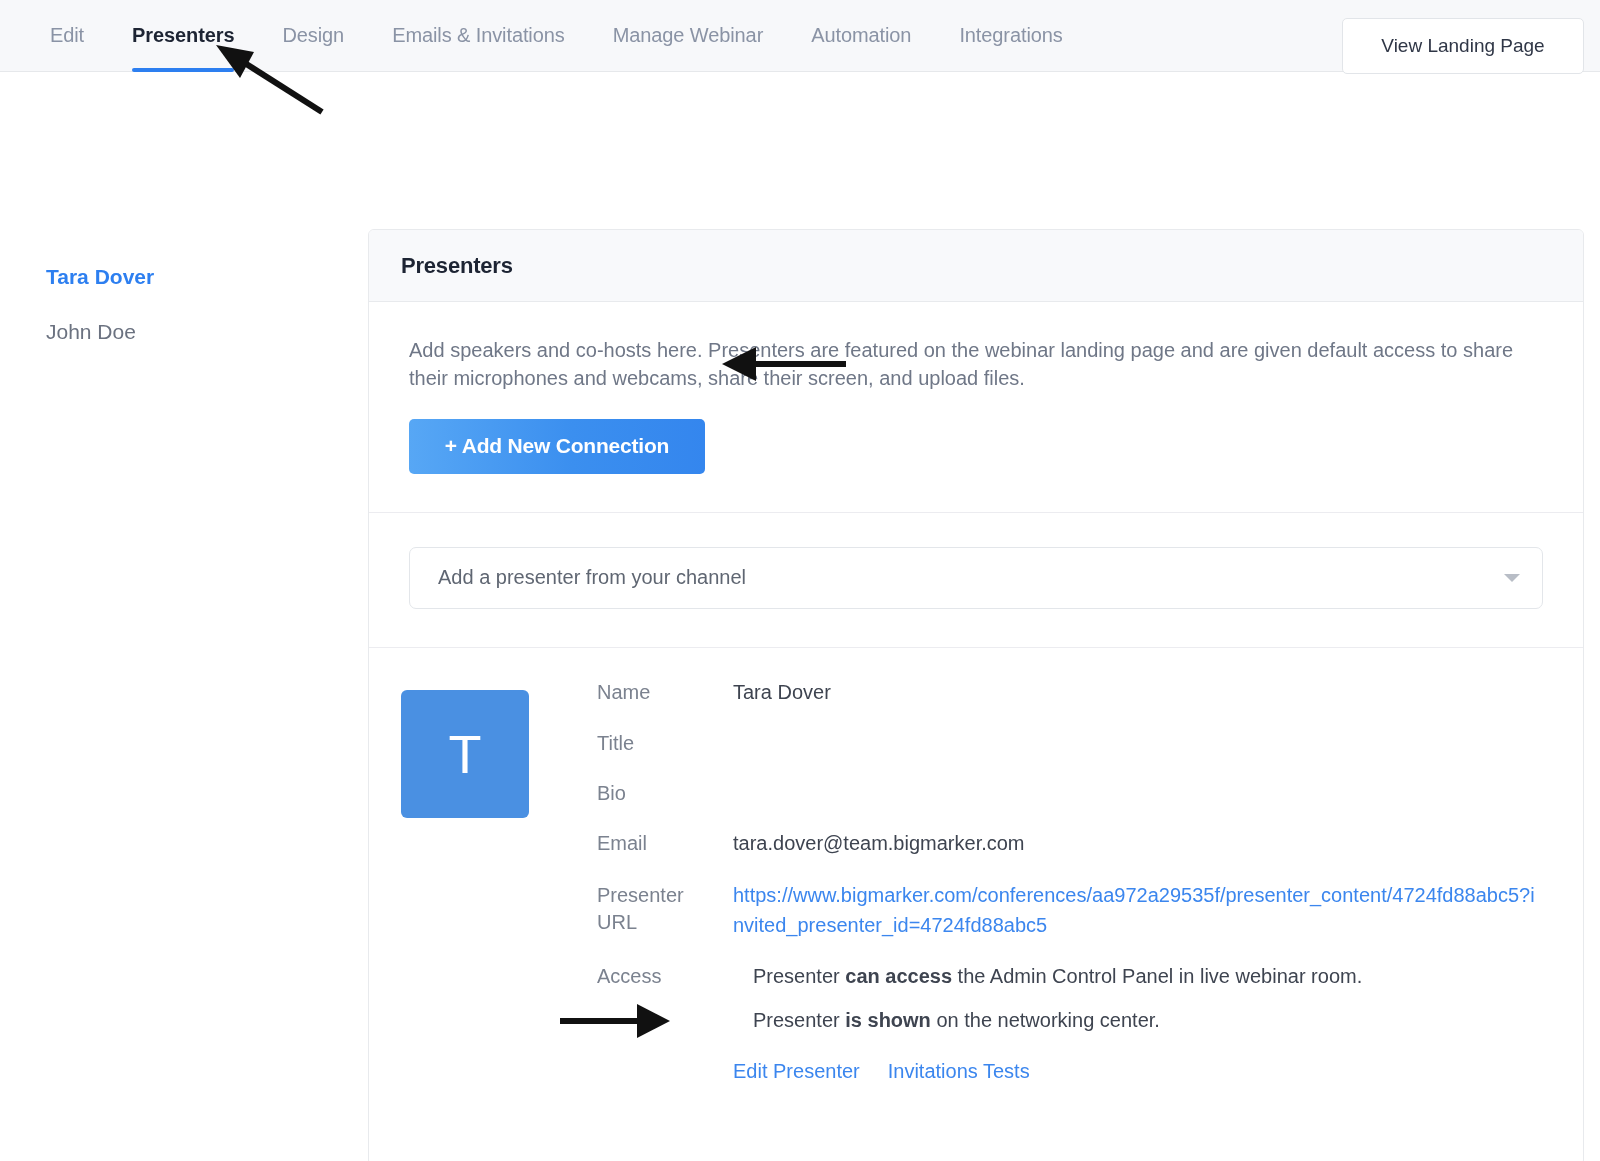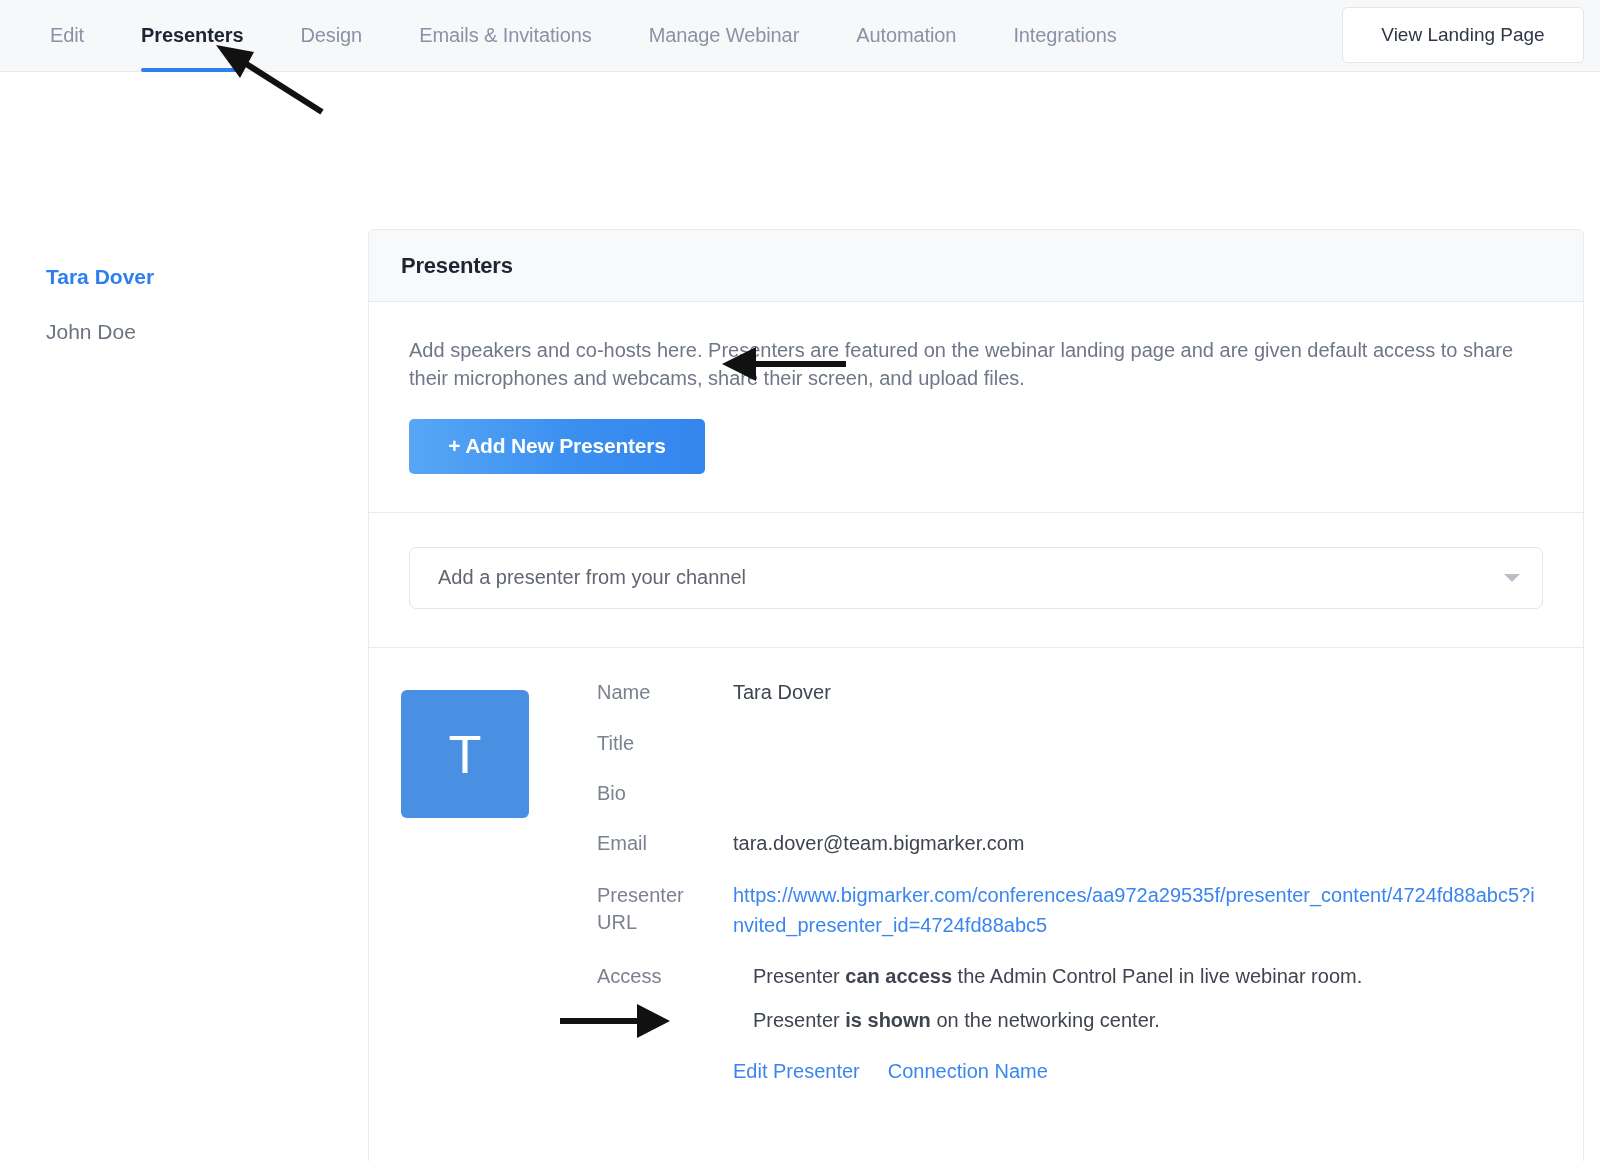--- a/index.html
+++ b/index.html
@@ -20,21 +20,21 @@
     background: #f7f8fa;
     border-bottom: 1px solid #e6e8eb;
     display: flex;
     align-items: center;
   }
   .nav-tabs {
     display: flex;
     align-items: flex-start;
     height: 72px;
     padding-left: 28px;
-    gap: 13px;
+    gap: 4px;
   }
   .nav-tab {
     position: relative;
     height: 72px;
     display: flex;
     align-items: center;
     padding: 0 22px;
     font-size: 20px;
     color: #8a93a5;
     cursor: pointer;
@@ -51,21 +51,21 @@
     left: 22px;
     right: 22px;
     bottom: 0;
     height: 4px;
     background: #2d7ff0;
     border-radius: 2px;
   }
   .landing-btn {
     position: absolute;
     right: 16px;
-    top: 7px;
+    top: 18px;
     width: 242px;
     height: 56px;
     background: #ffffff;
     border: 1px solid #e2e5e9;
     border-radius: 5px;
     color: #2f3646;
     font-size: 19px;
     display: flex;
     align-items: center;
     justify-content: center;
@@ -290,21 +290,21 @@
 
   <div class="card">
 
     <div class="card-header">
       <div class="card-header-title">Presenters</div>
     </div>
 
     <div class="card-section">
       <p class="intro-text">Add speakers and co-hosts here. Presenters are featured on the webinar landing page and are given default access to share their microphones and webcams, share their screen, and upload files.</p>
       <div class="add-btn">
-        <span>+ Add New Presenters</span>
+        <span>+ Add New Connection</span>
       </div>
     </div>
 
     <div class="card-section">
       <div class="select-wrap">
         <span class="select-value">Add a presenter from your channel</span>
         <span class="select-caret"></span>
       </div>
     </div>
 
@@ -346,21 +346,21 @@
             <div class="access-line"><span>Presenter </span><b>can access</b><span> the Admin Control Panel in live webinar room.</span></div>
             <div class="access-line"><span>Presenter </span><b>is shown</b><span> on the networking center.</span></div>
           </div>
         </div>
 
         <div class="field-row tight">
           <div class="field-label"></div>
           <div class="field-value">
             <div class="actions-row">
               <span class="action-link">Edit Presenter</span>
-              <span class="action-link">Connection Name</span>
+              <span class="action-link">Invitations Tests</span>
             </div>
           </div>
         </div>
 
       </div>
     </div>
 
   </div>
 </div>
 

